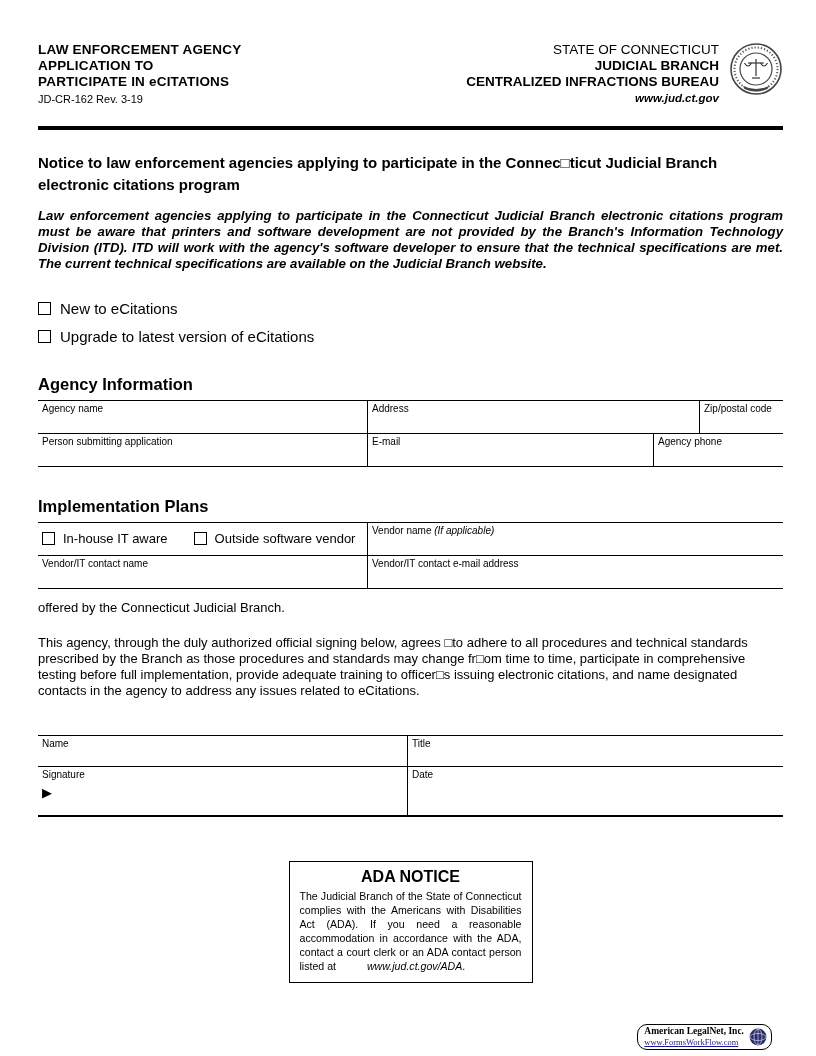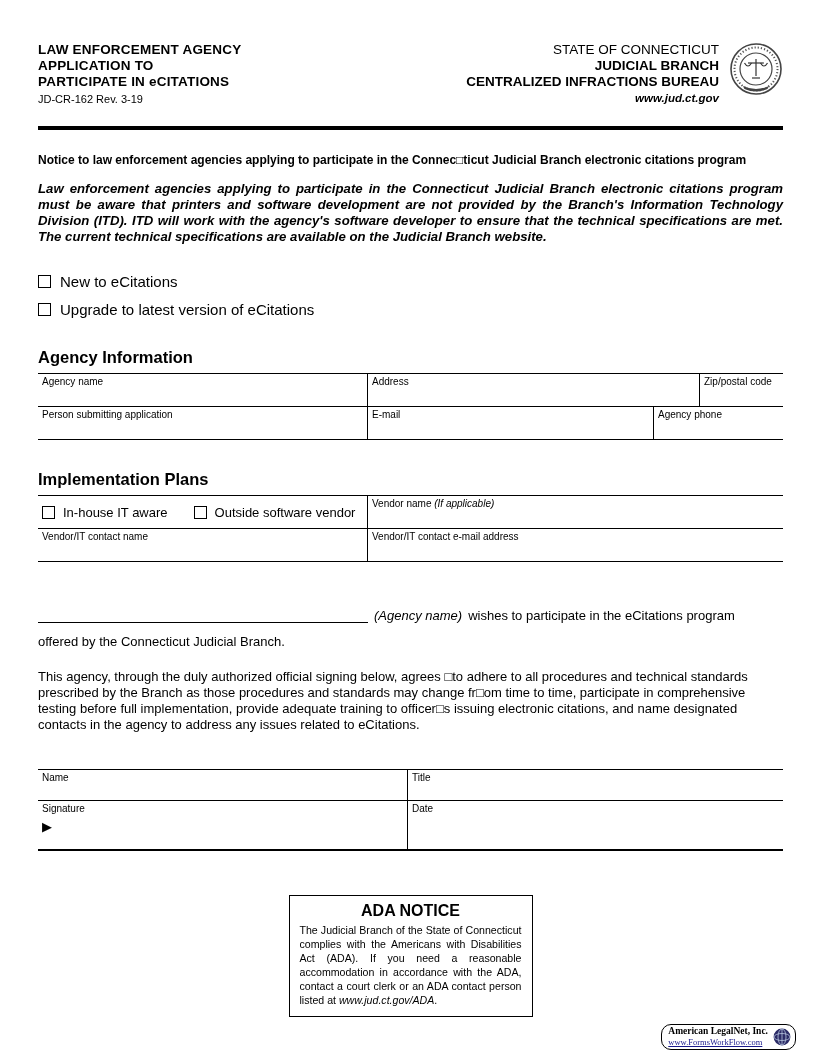--- a/index.html
+++ b/index.html
@@ -19,21 +19,21 @@
   .hdr-right { display: flex; align-items: flex-start; gap: 10px; }
   .hdr-right-text { text-align: right; font-size: 13.5px; line-height: 16px; }
   .hr1 { font-weight: normal; }
   .hr2, .hr3 { font-weight: bold; }
   .hr-site { font-style: italic; font-size: 11.5px; font-weight: bold; }
   .seal { width: 54px; height: 54px; flex: 0 0 auto; }
 
   .rule { border: 0; border-top: 4px solid #000; margin: 20px 0 0 0; }
 
   
-  .notice-title { margin-top: 22px; font-size: 12px; font-weight: bold; line-height: 1.45; }
+  .notice-title { margin-top: 22px; font-size: 15px; font-weight: bold; line-height: 1.45; }
   .notice-body { margin-top: 12px; font-size: 13.2px; font-weight: bold; font-style: italic;
                  text-align: justify; line-height: 16px; }
 
   
   .cb-row { display: flex; align-items: center; gap: 9px; font-size: 15px; }
   .cb-row.first { margin-top: 28px; }
   .cb-row.second { margin-top: 11px; }
   .cb { width: 13px; height: 13px; border: 1.5px solid #000; display: inline-block; flex: 0 0 auto; background: #fff; }
 
   
@@ -62,24 +62,24 @@
   .sig-table { margin-top: 36px; }
   .sig-row1 .fcell { min-height: 30px; }
   .sig-row2 { border-bottom: 2.5px solid #000 !important; }
   .sig-row2 .fcell { min-height: 48px; }
   .sig-arrow { display: block; font-size: 13px; margin-top: 5px; }
 
   
   .ada-box { width: 244px; margin: 44px auto 0 auto; border: 1.5px solid #000; padding: 6px 10px 9px 10px; }
   .ada-title { text-align: center; font-weight: bold; font-size: 16px; }
   .ada-body { font-size: 10.6px; text-align: justify; line-height: 14px; margin-top: 3px; }
-  .ada-link { font-style: italic; }
-
-  
-  .legalnet { position: absolute; right: 20px; bottom: 6px; border: 1.5px solid #000; border-radius: 10px;
+  .ada-link { font-style: italic; margin-left: 28px; }
+
+  
+  .legalnet { position: absolute; right: 44px; bottom: 6px; border: 1.5px solid #000; border-radius: 10px;
               display: flex; align-items: center; gap: 5px; padding: 1px 4px 2px 6px; background: #fff; margin-top: 7px; }
   .ln-1 { font-family: "Liberation Serif", serif; font-weight: bold; font-size: 9.5px; line-height: 11px; }
   .ln-2 { font-family: "Liberation Serif", serif; font-size: 8.5px; line-height: 10px;
           color: #1a1a8c; text-decoration: underline; }
   .globe { width: 18px; height: 18px; }
 </style>
 </head>
 <body>
 
 <div class="page">
@@ -174,25 +174,20 @@
     <div class="frow">
       <div class="fcell w330">
         <span>Vendor/IT contact name</span>
       </div>
       <div class="fcell wflex last">
         <span>Vendor/IT contact e-mail address</span>
       </div>
     </div>
   </div>
 
-  <div class="stmt">
-    <span class="blankline"></span>
-    <span class="agency-italic">(Agency name)</span>
-    <span>wishes to participate in the eCitations program</span>
-  </div>
   <div class="stmt2">offered by the Connecticut Judicial Branch.</div>
 
   <div class="agreement">This agency, through the duly authorized official signing below, agrees □to adhere to all procedures and technical standards prescribed by the Branch as those procedures and standards may change fr□om time to time, participate in comprehensive testing before full implementation, provide adequate training to officer□s issuing electronic citations, and name designated contacts in the agency to address any issues related to eCitations.</div>
 
   <div class="ftable sig-table">
     <div class="frow sig-row1">
       <div class="fcell w370">
         <span>Name</span>
       </div>
       <div class="fcell wflex last">

